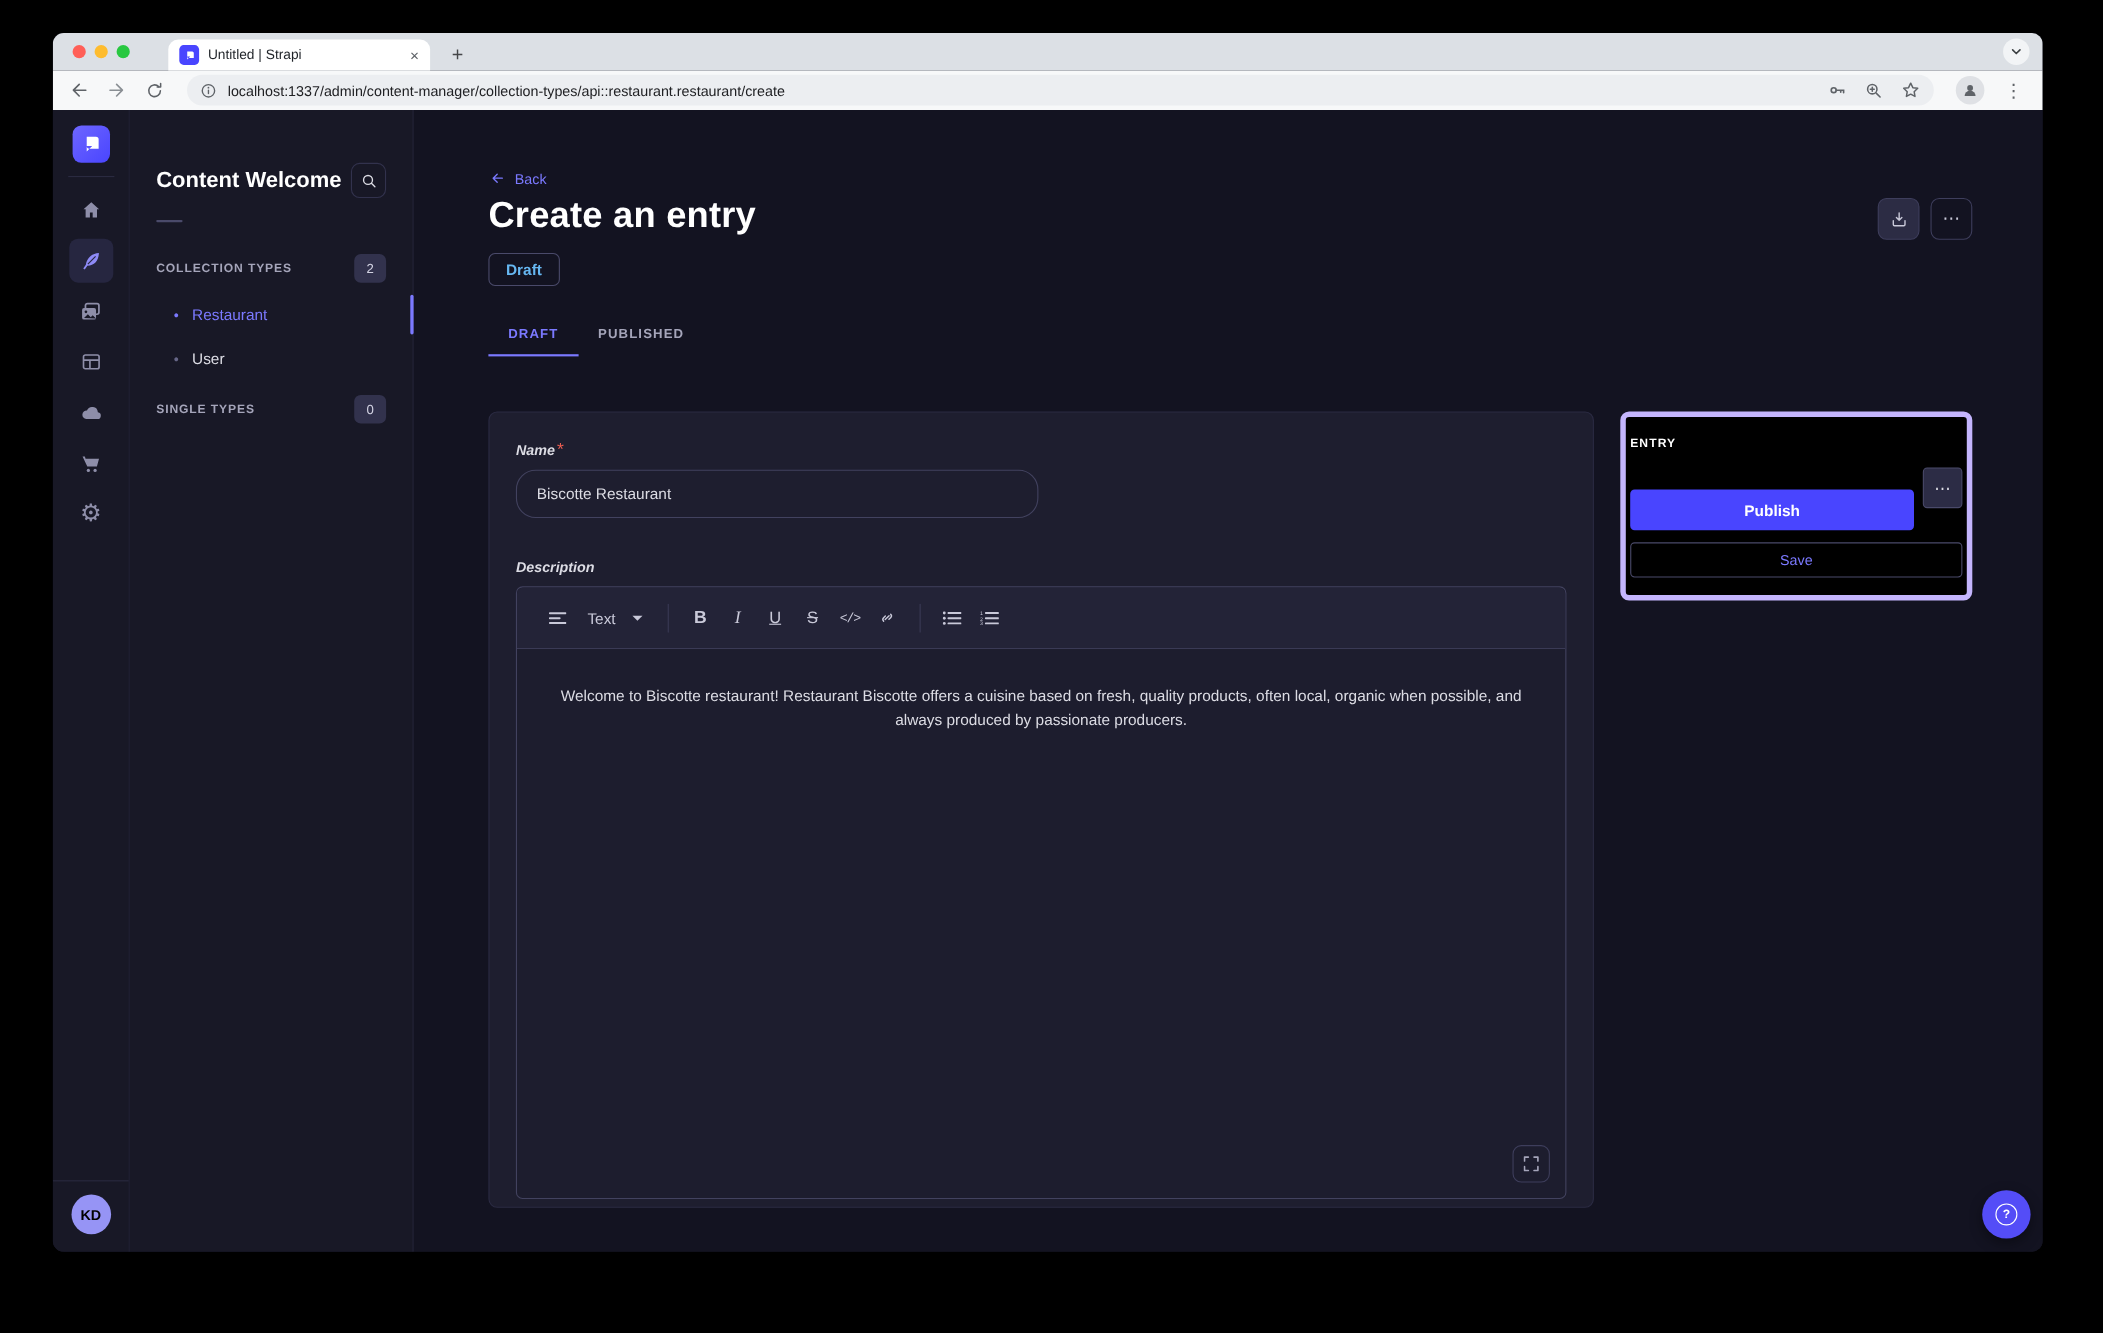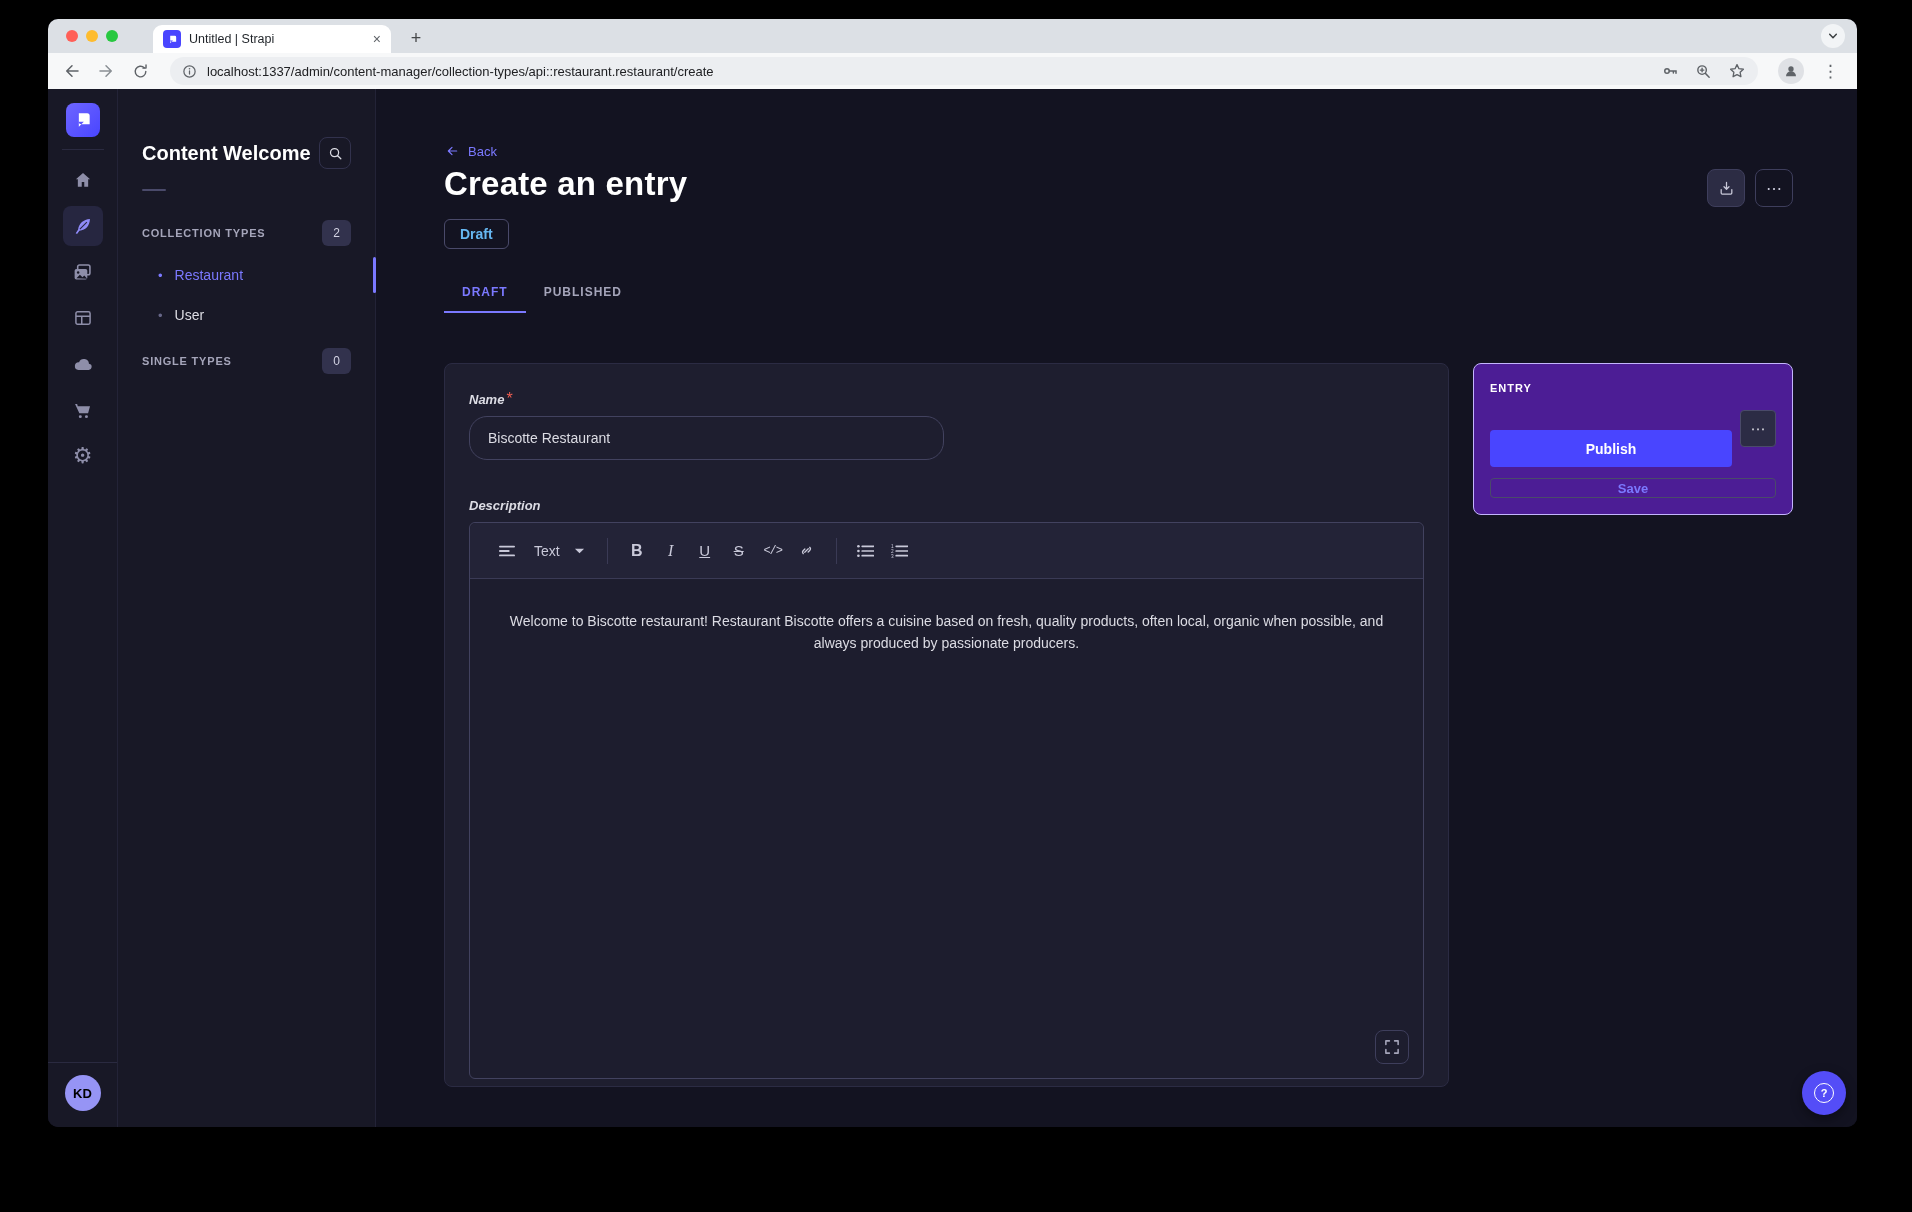--- a/index.html
+++ b/index.html
@@ -1,18 +1,18 @@
 <!DOCTYPE html>
 <html><head>
 <meta charset="utf-8">
 <style>
   * { margin:0; padding:0; box-sizing:border-box; }
   html,body { width:1912px; height:1212px; background:#000; font-family:"Liberation Sans", sans-serif; overflow:hidden; }
 
-  .window { position:absolute; left:48px; top:19px; width:1809px; height:1108px;
+  .window { position:absolute; left:48px; top:30px; width:1809px; height:1108px;
             border-radius:10px; overflow:hidden; background:#131321; box-shadow:0 20px 60px rgba(0,0,0,.7); }
 
   
   .tabstrip { position:relative; height:34px; background:#dce0e5; }
   .traffic { position:absolute; left:18px; top:11px; display:flex; gap:8px; }
   .traffic span { width:12px; height:12px; border-radius:50%; display:block; }
   .t-red{background:#ff5f57;} .t-yellow{background:#febc2e;} .t-green{background:#28c840;}
   .tab { position:absolute; left:105px; bottom:0; width:238px; height:28px; background:#fff;
          border-radius:9px 9px 0 0; display:flex; align-items:center; padding:0 10px; gap:8px; }
   .favicon { width:18px; height:18px; border-radius:4px; background:#4945ff; display:flex; align-items:center; justify-content:center; flex:none; }
@@ -90,29 +90,29 @@
   .glyph-i { font-style:italic; font-family:"Liberation Serif", serif; font-size:16px; }
   .glyph-u { text-decoration:underline; font-size:15px; }
   .glyph-s { text-decoration:line-through; font-size:15px; }
   .glyph-code { font-family:"Liberation Mono", monospace; font-size:12px; letter-spacing:-1px; }
   .ed-content { padding:32px 30px; }
   .ed-content p { font-size:14px; line-height:1.55; color:#dcdce4;text-align:center; }
   .expand-btn { position:absolute; right:14px; bottom:14px; width:34px; height:34px; border:1px solid #3e3e5c; border-radius:8px;
                 display:flex; align-items:center; justify-content:center; color:#a5a5ba; background:transparent; }
 
   .entry-col { width:320px; flex:none; }
-  .entry-card { background:#4c1d95; border:1px solid #c4b5fd; border-radius:8px; padding:18px 16px 16px; }
+  .entry-card { background:#000000; border:5px solid #c4b5fd; border-radius:8px; padding:18px 4px 16px; }
   .entry-label { font-size:11px; font-weight:bold; letter-spacing:1px; color:#ffffff; }
   .entry-actions { display:flex; gap:8px; margin-top:16px; }
   .publish-btn { flex:1; height:37px; background:#4945ff; border:none; border-radius:4px; color:#fff; font-weight:bold; font-size:14px;
                  font-family:"Liberation Sans", sans-serif;margin-top:20px; }
   .entry-more { width:36px; height:37px; background:#2c2c45; border:1px solid #4a4a6a; border-radius:4px; color:#dcdce4;
                 display:flex; align-items:center; justify-content:center; font-size:15px; }
-  .save-btn { margin-top:11px; width:100%; height:20px; background:transparent; border:1px solid #4a4a6a; border-radius:4px;
-              color:#7b79ff; font-weight:bold; font-size:13px; font-family:"Liberation Sans", sans-serif; }
+  .save-btn { margin-top:11px; width:100%; height:32px; background:transparent; border:1px solid #4a4a6a; border-radius:4px;
+              color:#7b79ff; font-weight:normal; font-size:13px; font-family:"Liberation Sans", sans-serif; }
 
   .help-fab { position:absolute; left:1754px; top:1052px; width:44px; height:44px; border-radius:50%; background:#544df7;
               display:flex; align-items:center; justify-content:center; box-shadow:0 4px 12px rgba(0,0,0,.4); }
   .help-ring { width:20px; height:20px; border:1.6px solid #fff; border-radius:50%; color:#fff; font-size:11px; font-weight:bold;
                display:flex; align-items:center; justify-content:center; }
 
   svg { display:block; }
 </style>
 </head>
 <body>

